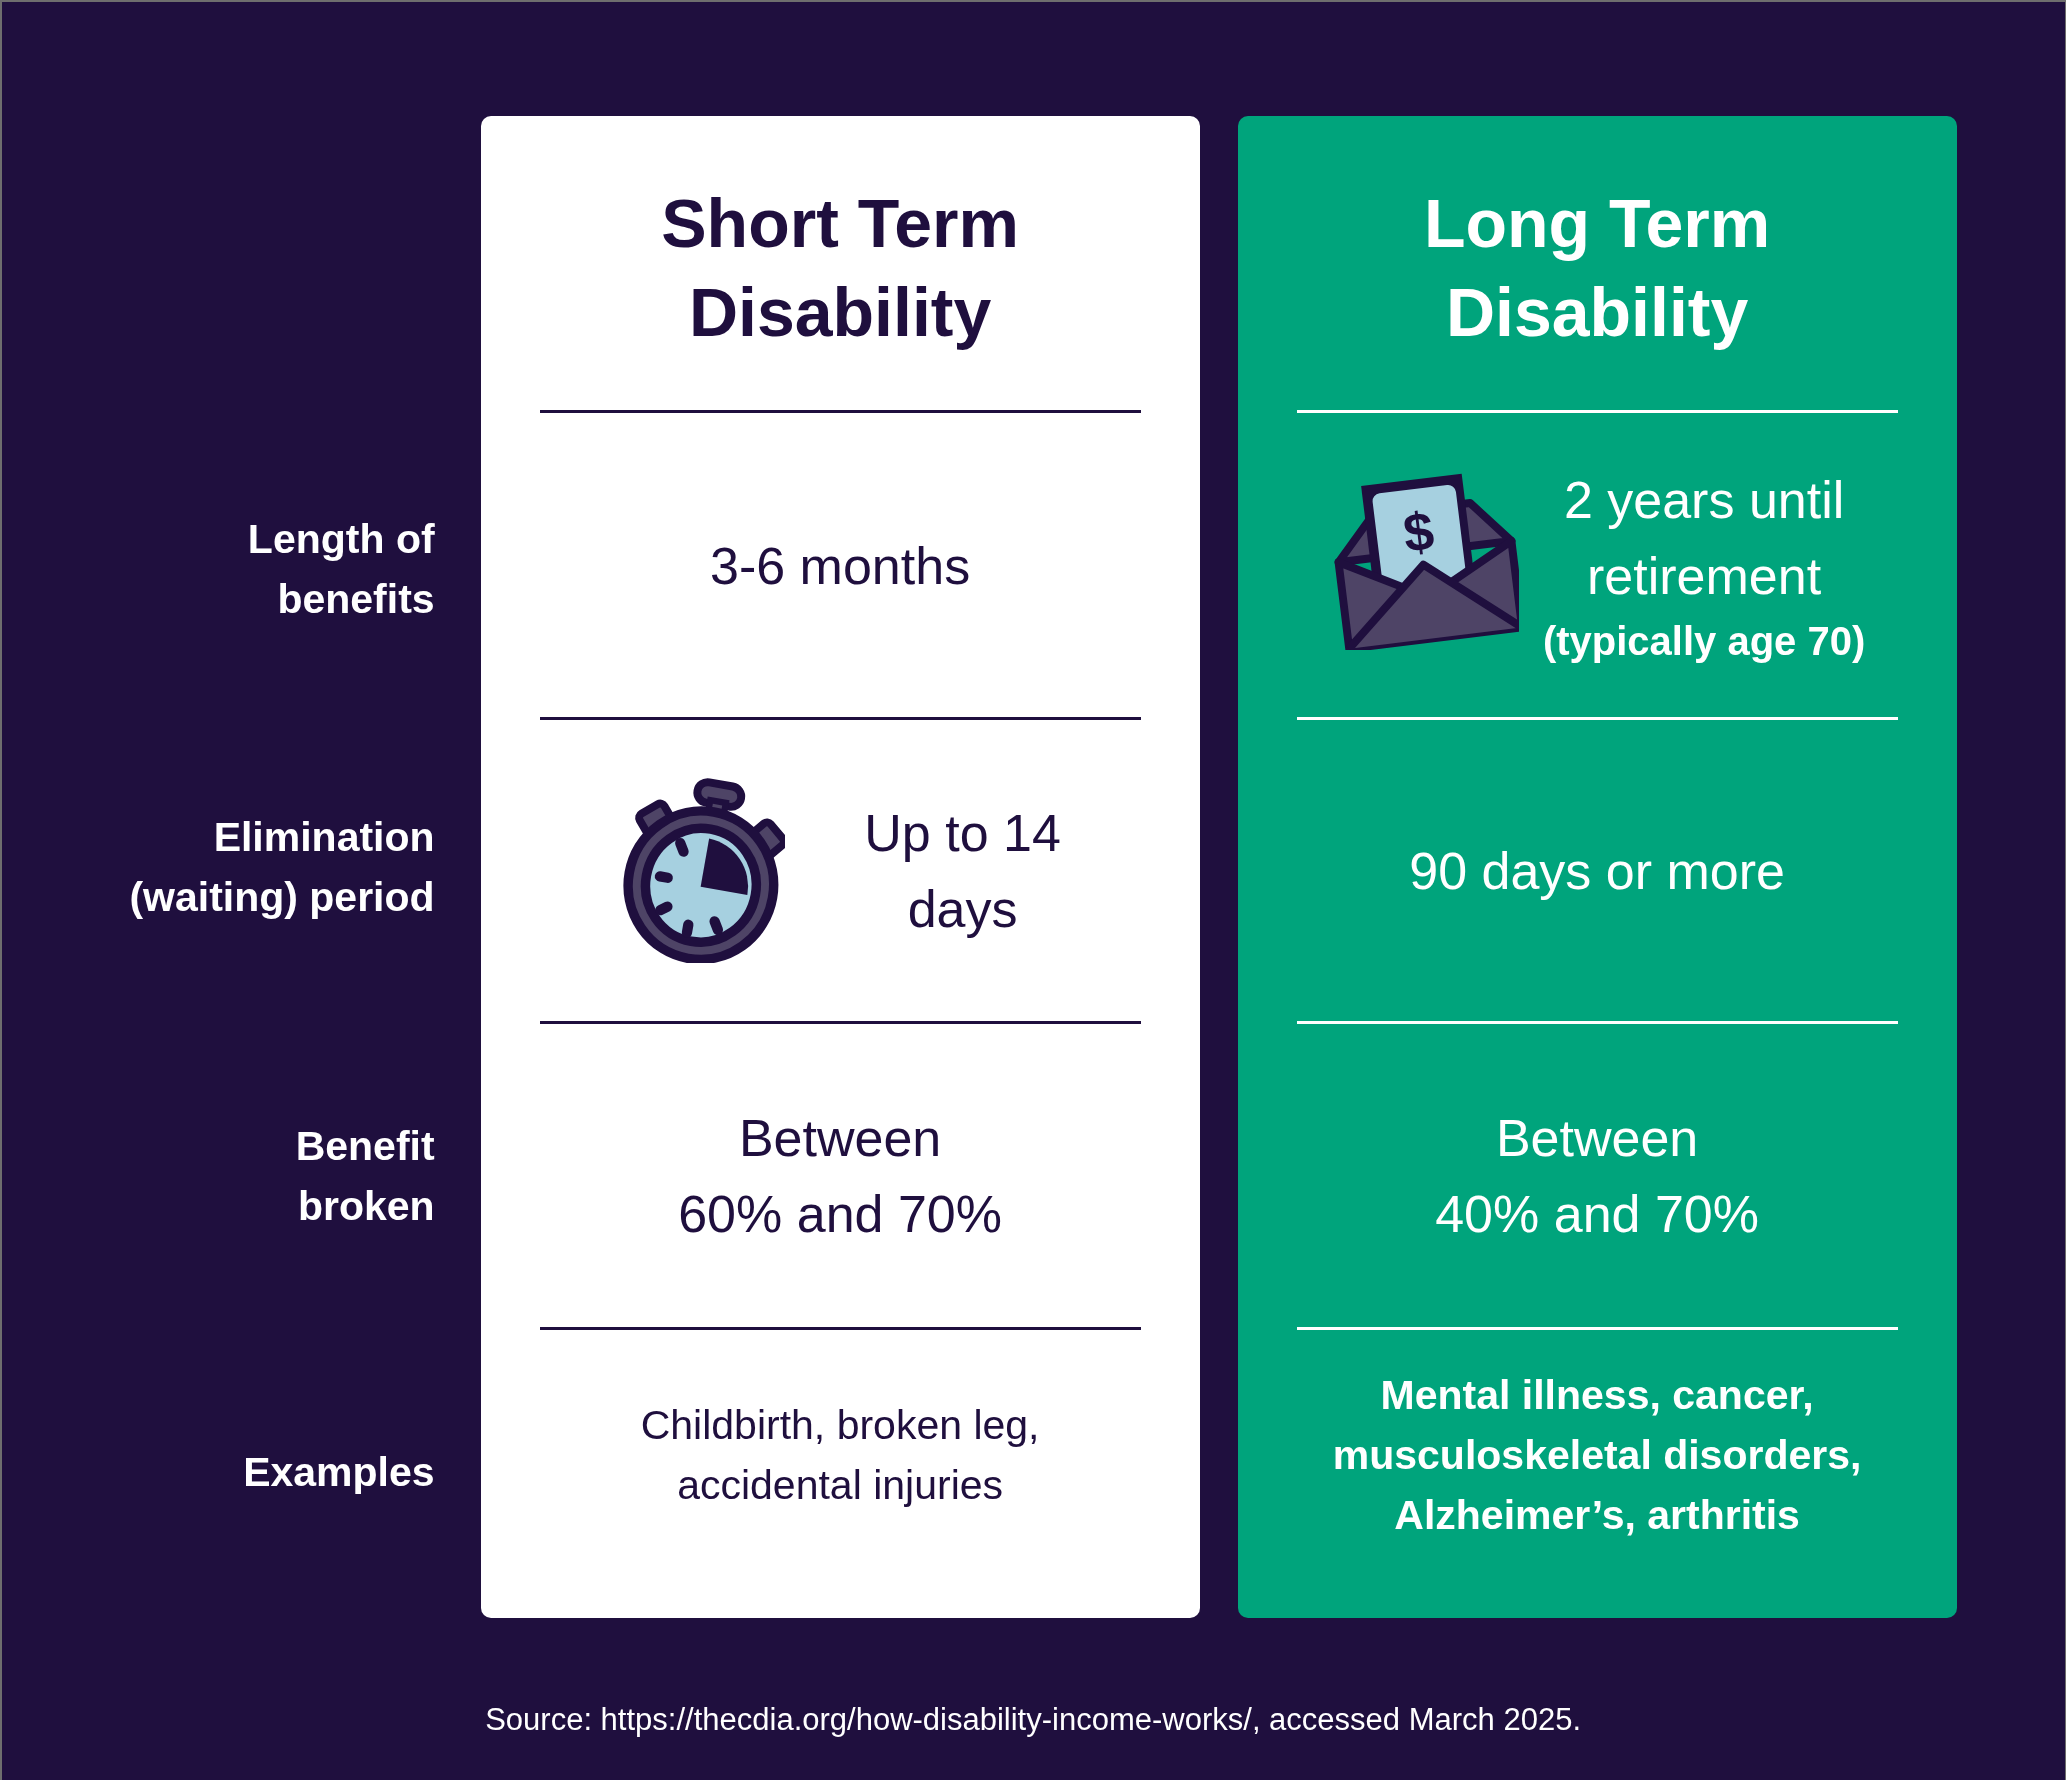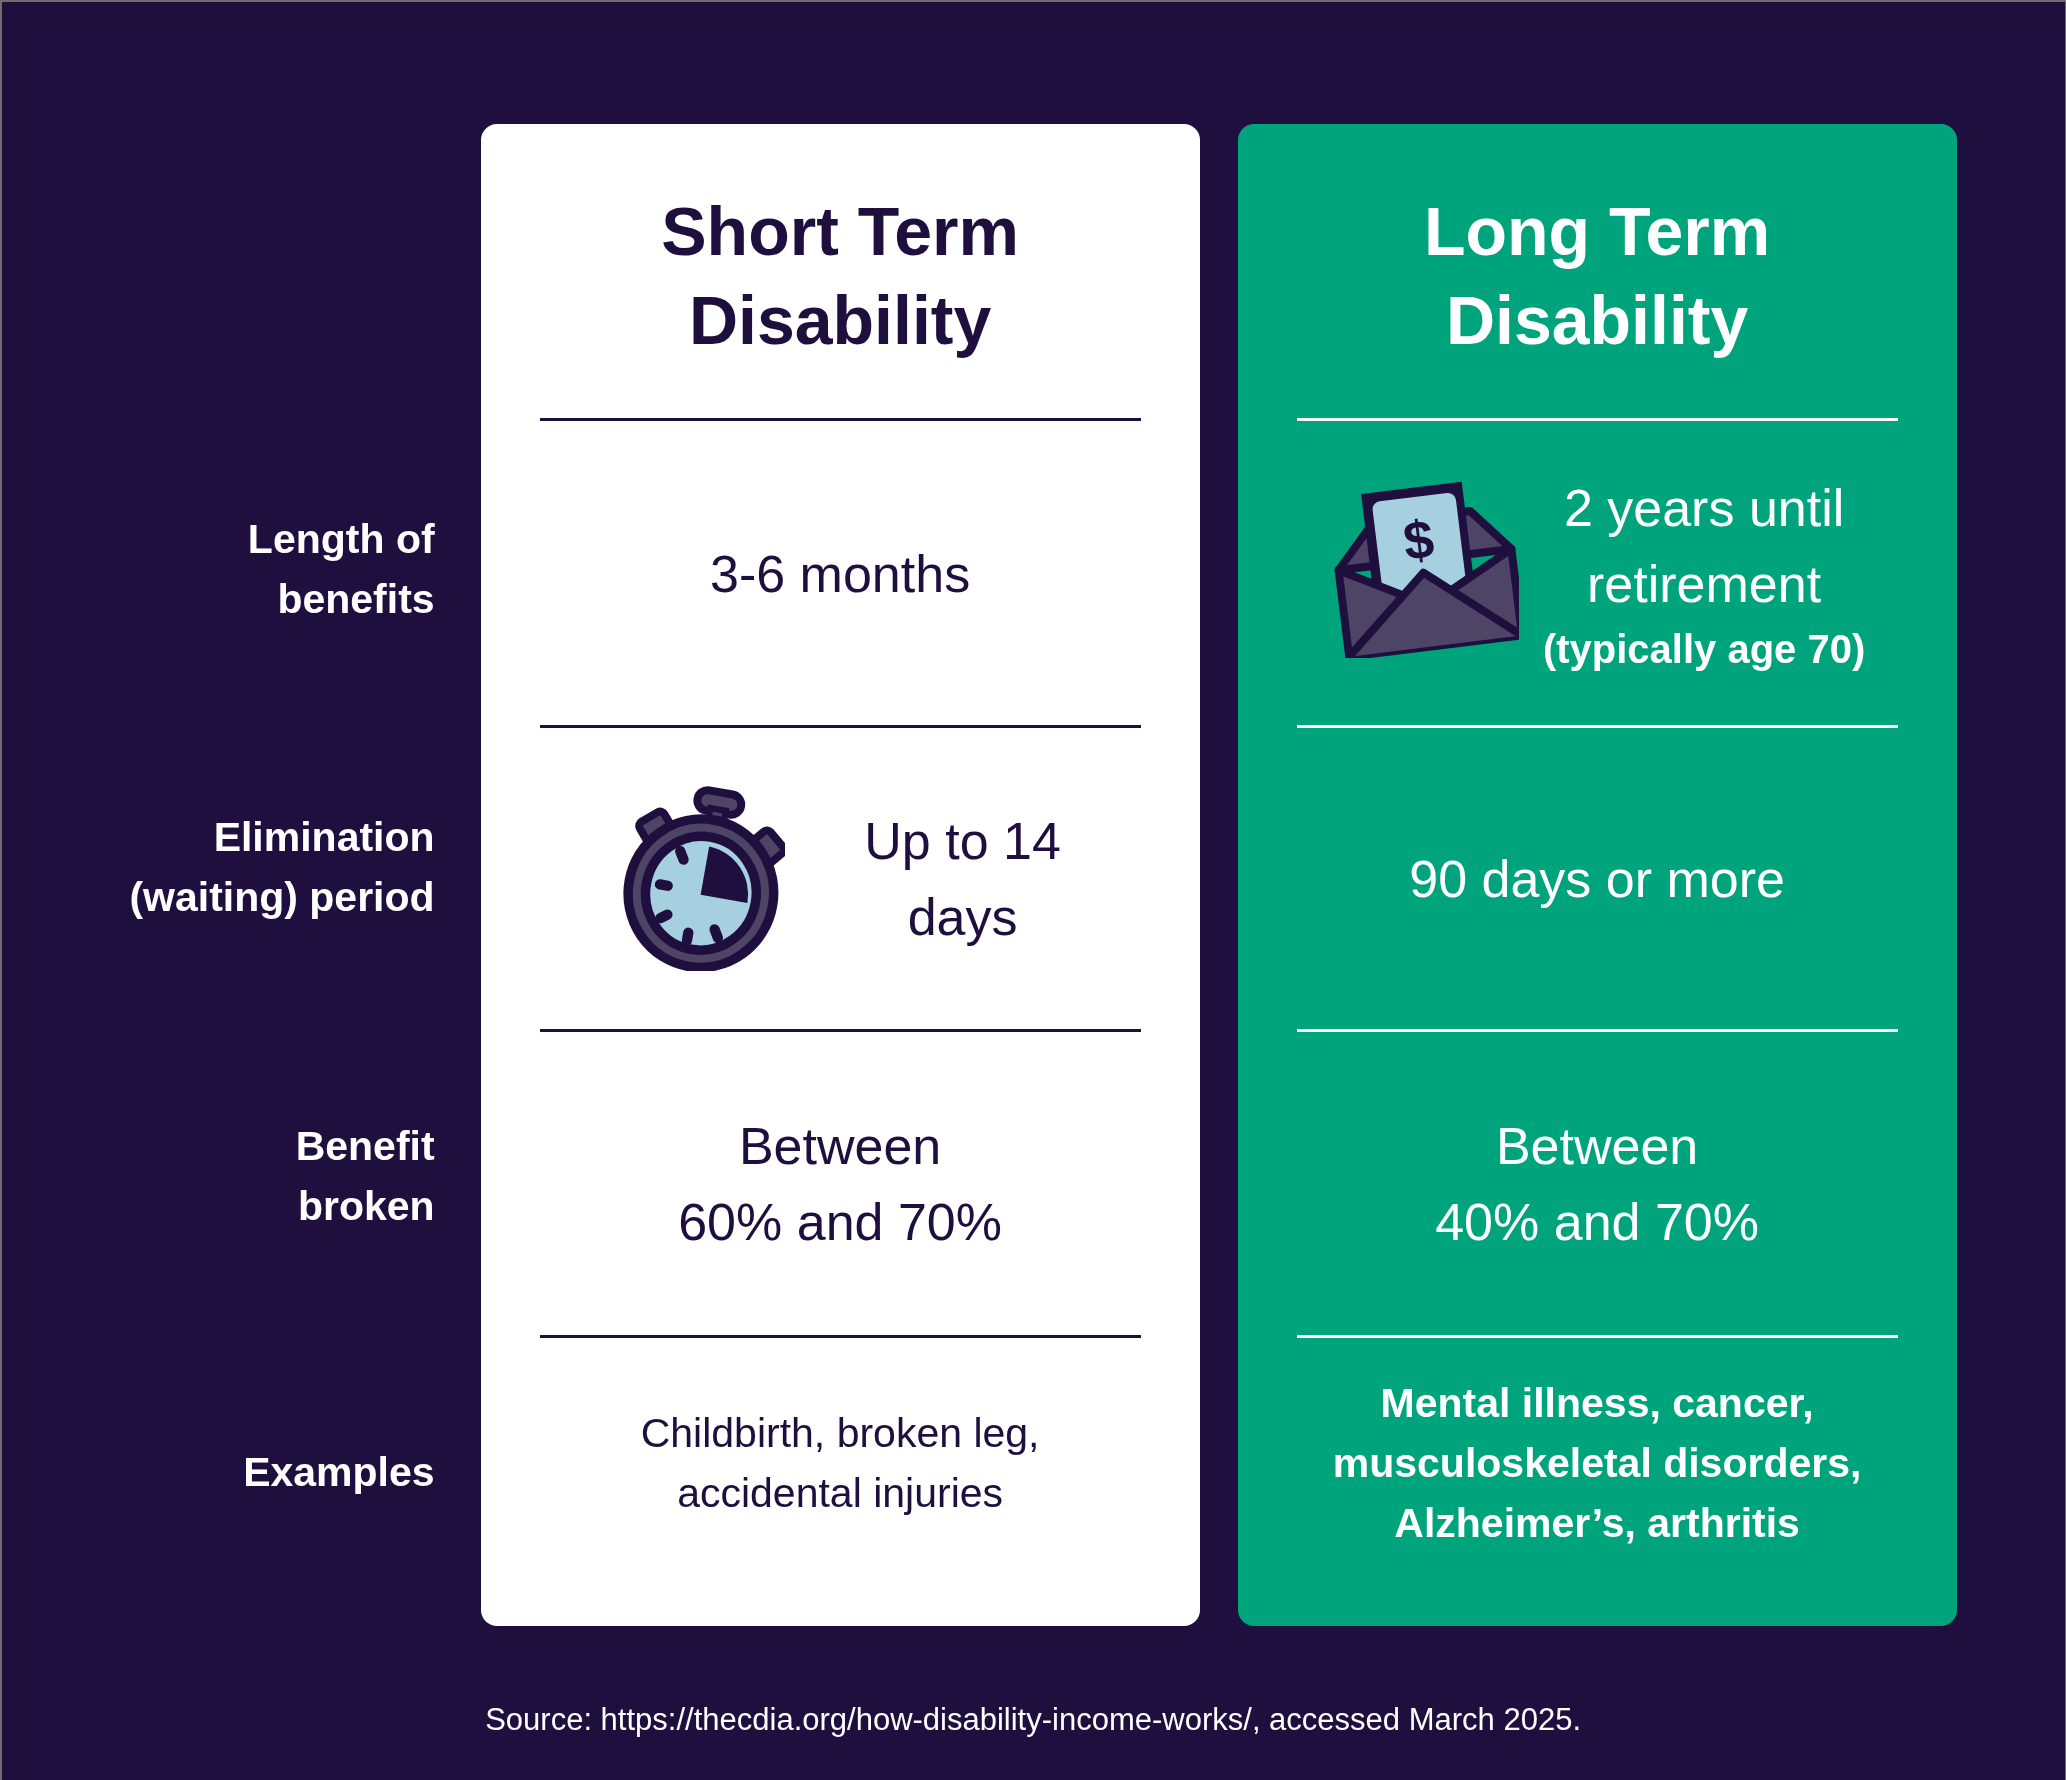--- a/index.html
+++ b/index.html
@@ -9,22 +9,21 @@
     font-family: "Liberation Sans", sans-serif;
     overflow: hidden;
   }
   .frame {
     position: absolute; left: 1.6px; top: 1.6px;
     width: 2063px; height: 1778px;
     background: #1f0f3e;
   }
   .card {
     position: absolute; top: 114px; width: 719px; height: 1502px;
-    border-radius: 16px;
-    margin-top: 8px;
+    border-radius: 10px;
   }
   .card.short { left: 479px; background: #ffffff; color: #1f0f3e; }
   .card.long  { left: 1236px; background: #00a47c; color: #ffffff; }
   .card-title {
     position: absolute; left: 0; right: 0; top: 63px;
     text-align: center; font-weight: bold; font-size: 68px; line-height: 89px;
   }
   .divider {
     position: absolute; left: 59px; right: 59px; height: 3.2px;
   }

